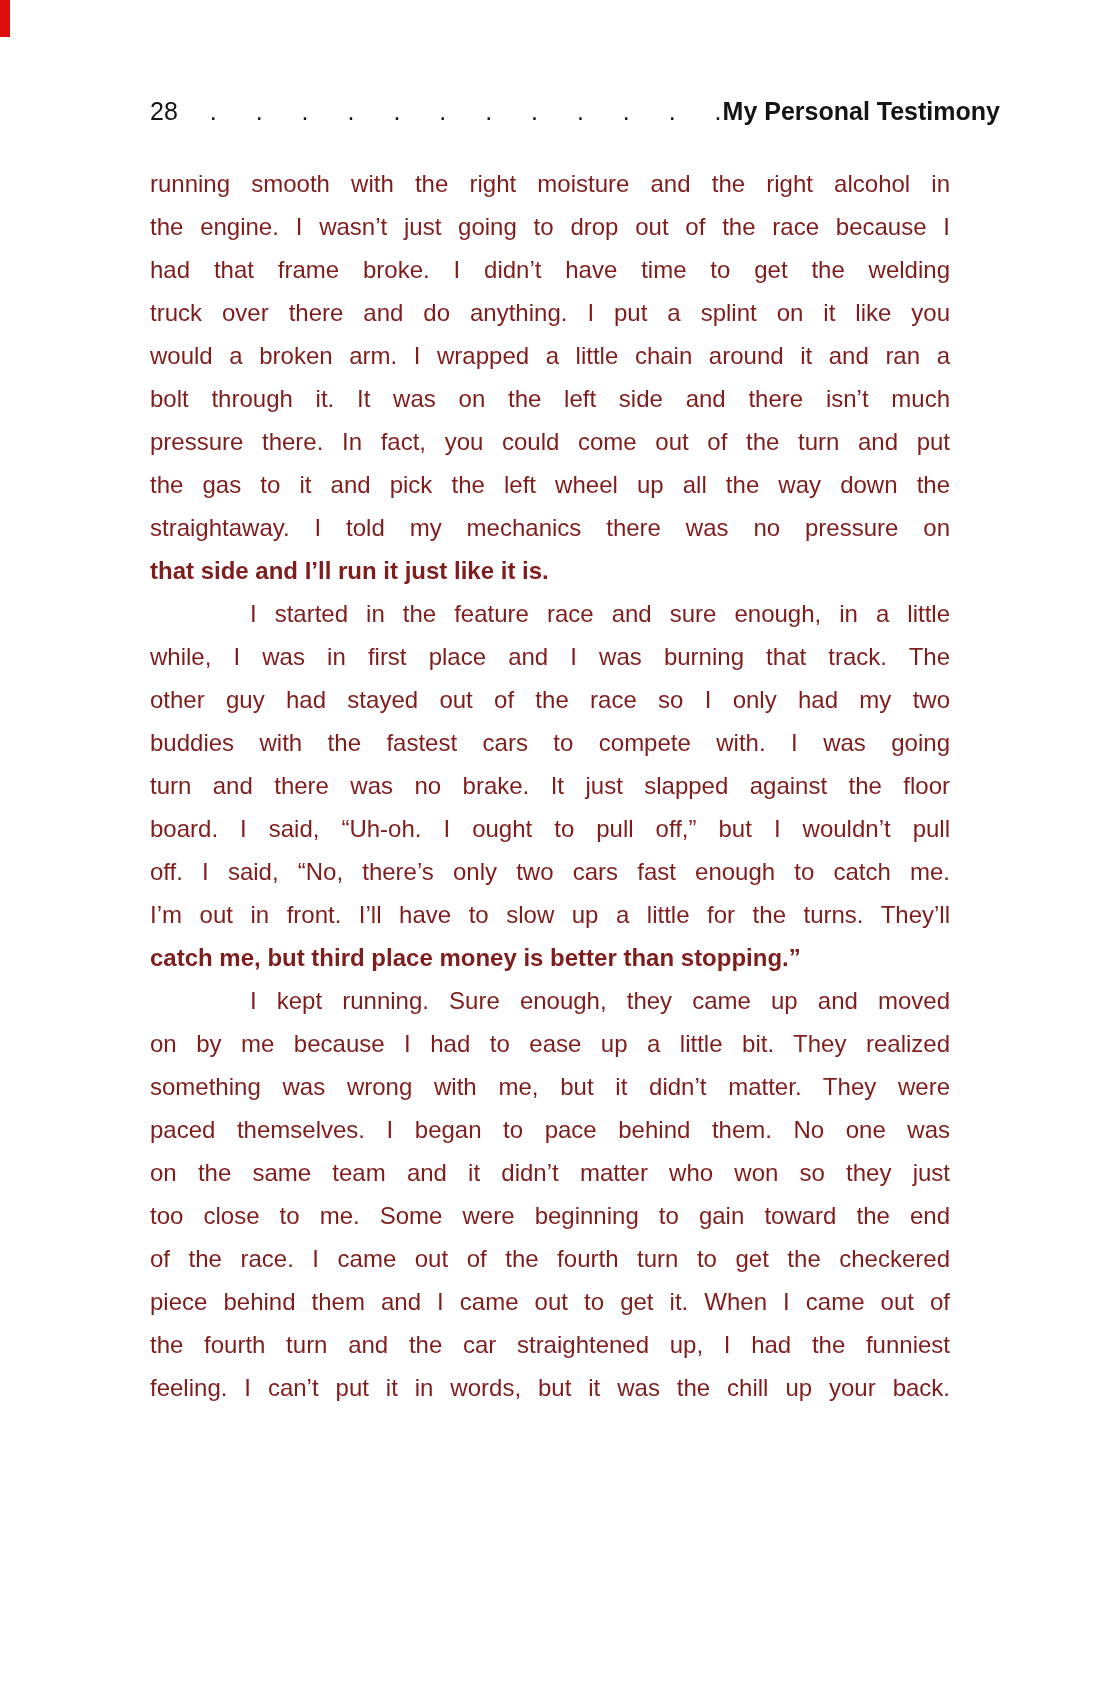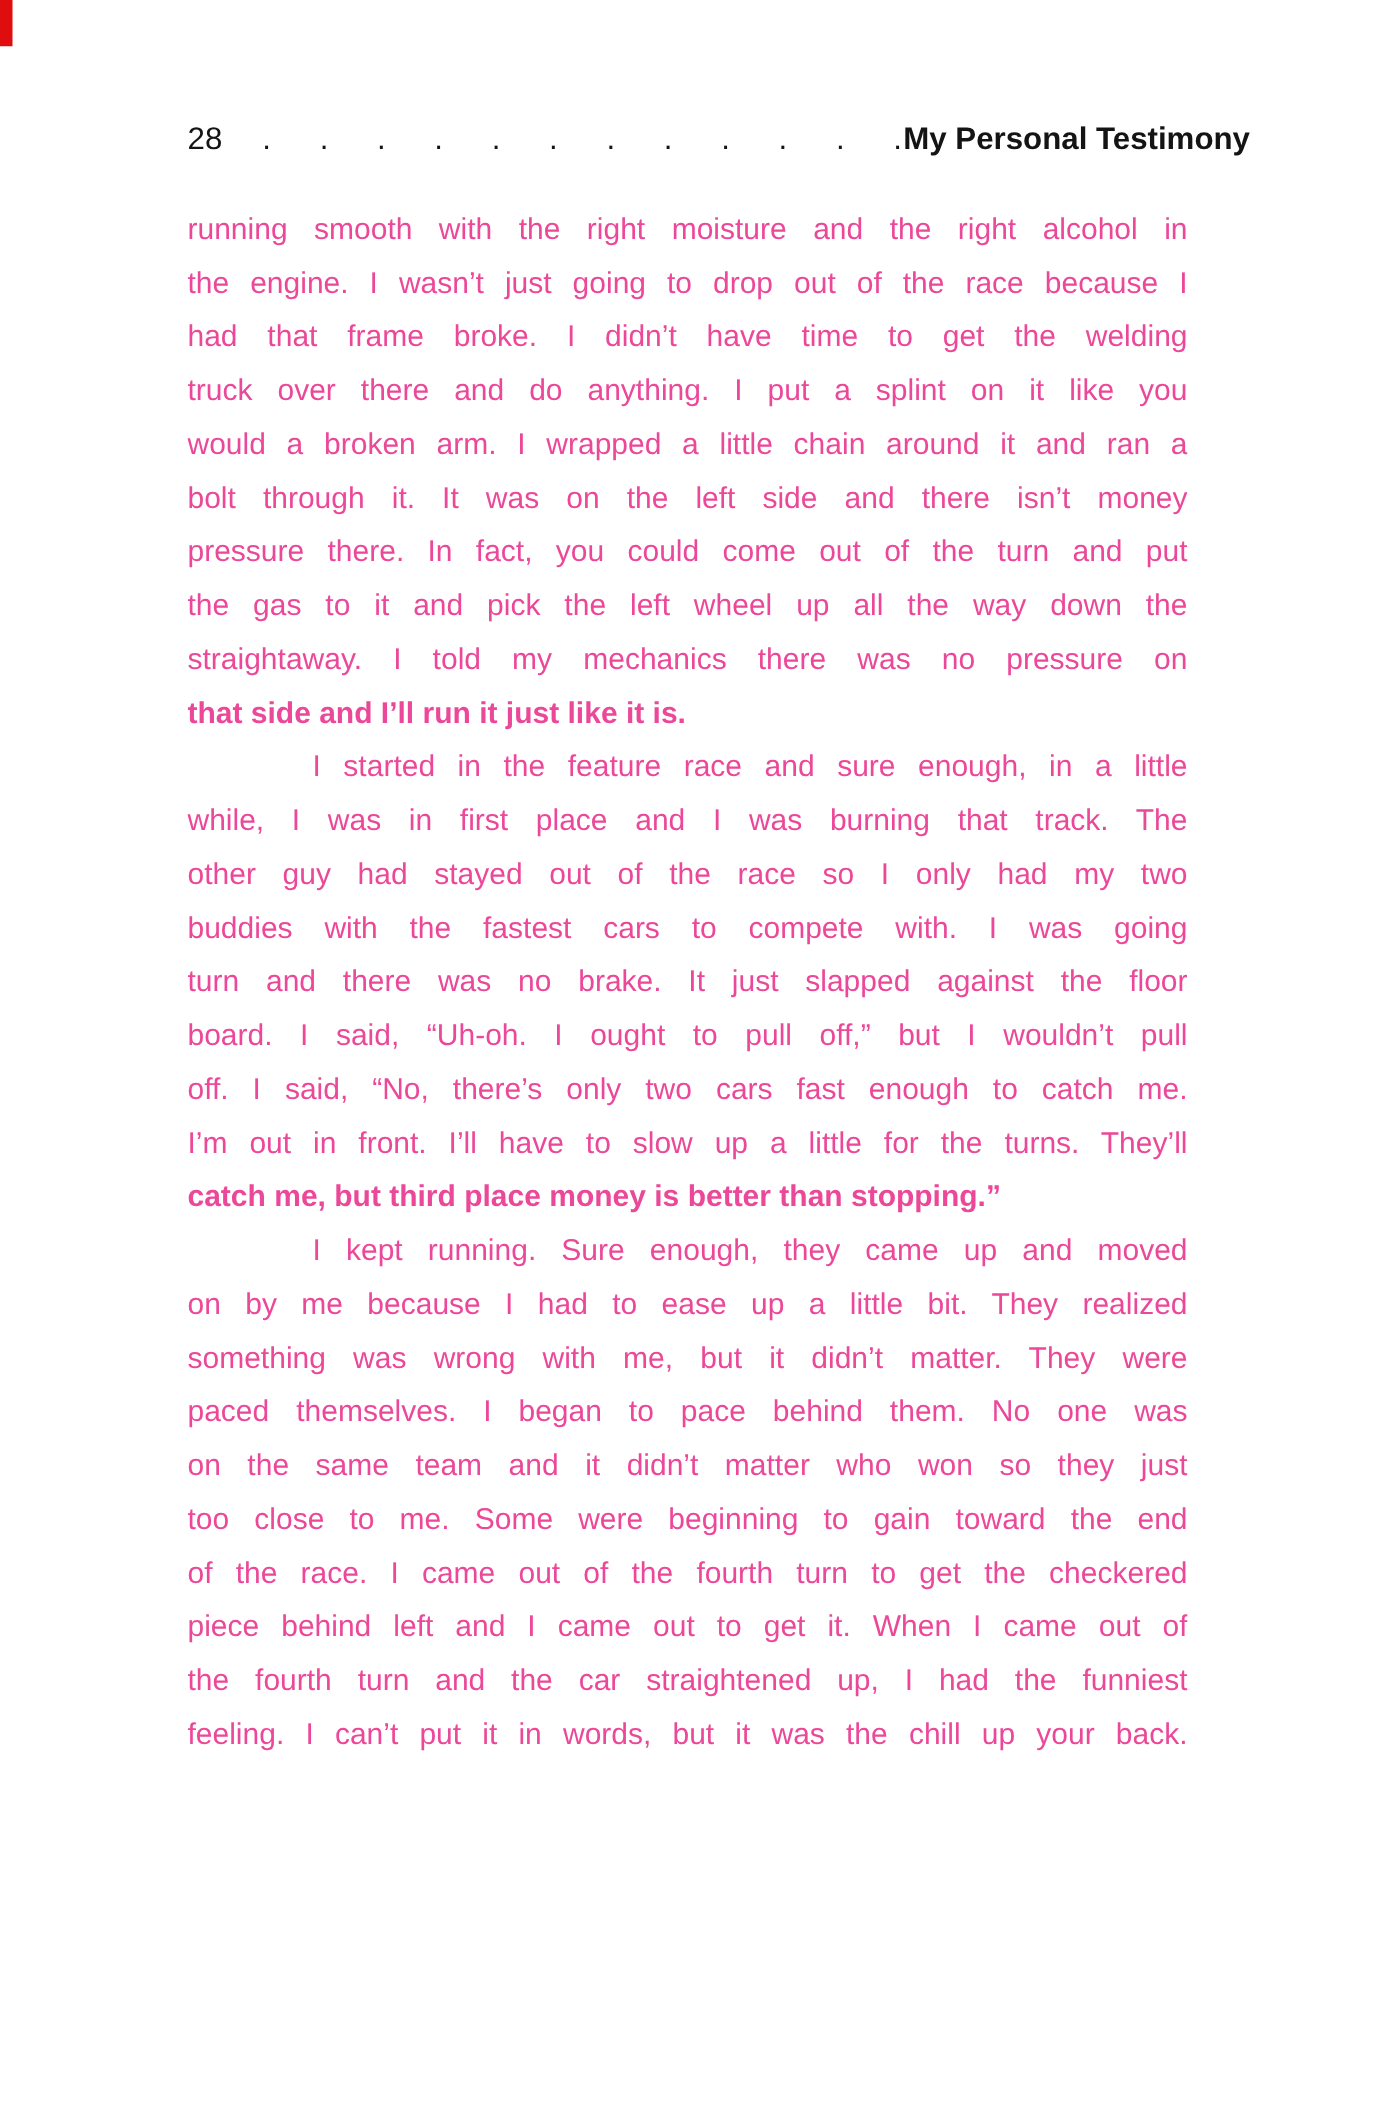--- a/index.html
+++ b/index.html
@@ -85,46 +85,46 @@
   <div class="corner-mark right" style="background: rgb(223, 13, 13);"></div>
 
   <div class="content">
 
     <div class="page-header">
       <span class="pageno">28</span>
       <span class="dots">. . . . . . . . . . . .</span>
       <span class="title">My Personal Testimony</span>
     </div>
 
-    <div class="text-block" style="color: #ec4899;">
+    <div class="text-block" style="color: #7f1d1d;">
         <div class="text-line justify">running smooth with the right moisture and the right alcohol in</div>
         <div class="text-line justify">the engine.  I wasn’t just going to drop out of the race because I</div>
         <div class="text-line justify">had that frame broke.  I didn’t have time to get the welding</div>
         <div class="text-line justify">truck over there and do anything.  I put a splint on it like you</div>
         <div class="text-line justify">would a broken arm.  I wrapped a little chain around it and ran a</div>
-        <div class="text-line justify">bolt through it.   It was on the left side and there isn’t money</div>
+        <div class="text-line justify">bolt through it.   It was on the left side and there isn’t much</div>
         <div class="text-line justify">pressure there.  In fact, you could come out of the turn and put</div>
         <div class="text-line justify">the gas to it and pick the left wheel up all the way down the</div>
         <div class="text-line justify">straightaway.  I told my mechanics there was no pressure on</div>
         <div class="text-line no-justify">that side and I’ll run it just like it is.</div>
         <div class="text-line justify indent">I started in the feature race and sure enough, in a little</div>
         <div class="text-line justify">while, I was in first place and I was burning that track.  The</div>
         <div class="text-line justify">other guy had stayed out of the race so I only had my two</div>
         <div class="text-line justify">buddies with the fastest cars to compete with.  I was going</div>
         <div class="text-line justify">turn and there was no brake.  It just slapped against the floor</div>
         <div class="text-line justify">board.  I said, “Uh-oh.  I ought to pull off,” but I wouldn’t pull</div>
         <div class="text-line justify">off.  I said, “No, there’s only two cars fast enough to catch me.</div>
         <div class="text-line justify">I’m out in front.  I’ll have to slow up a little for the turns.  They’ll</div>
         <div class="text-line no-justify">catch me, but third place money is better than stopping.”</div>
         <div class="text-line justify indent">I kept running.  Sure enough, they came up and moved</div>
         <div class="text-line justify">on by me because I had to ease up a little bit.  They realized</div>
         <div class="text-line justify">something was wrong with me, but it didn’t matter.  They were</div>
         <div class="text-line justify">paced themselves.  I began to pace behind them.  No one was</div>
         <div class="text-line justify">on the same team and it didn’t matter who won so they just</div>
         <div class="text-line justify">too close to me.  Some were beginning to gain toward the end</div>
         <div class="text-line justify">of the race.  I came out of the fourth turn to get the checkered</div>
-        <div class="text-line justify">piece behind left and I came out to get it.  When I came out of</div>
+        <div class="text-line justify">piece behind them and I came out to get it.  When I came out of</div>
         <div class="text-line justify">the fourth turn and the car straightened up, I had the funniest</div>
         <div class="text-line justify">feeling.  I can’t put it in words, but it was the chill up your back.</div>
       </div>
 
   </div>
 </div>
 
 </body></html>

